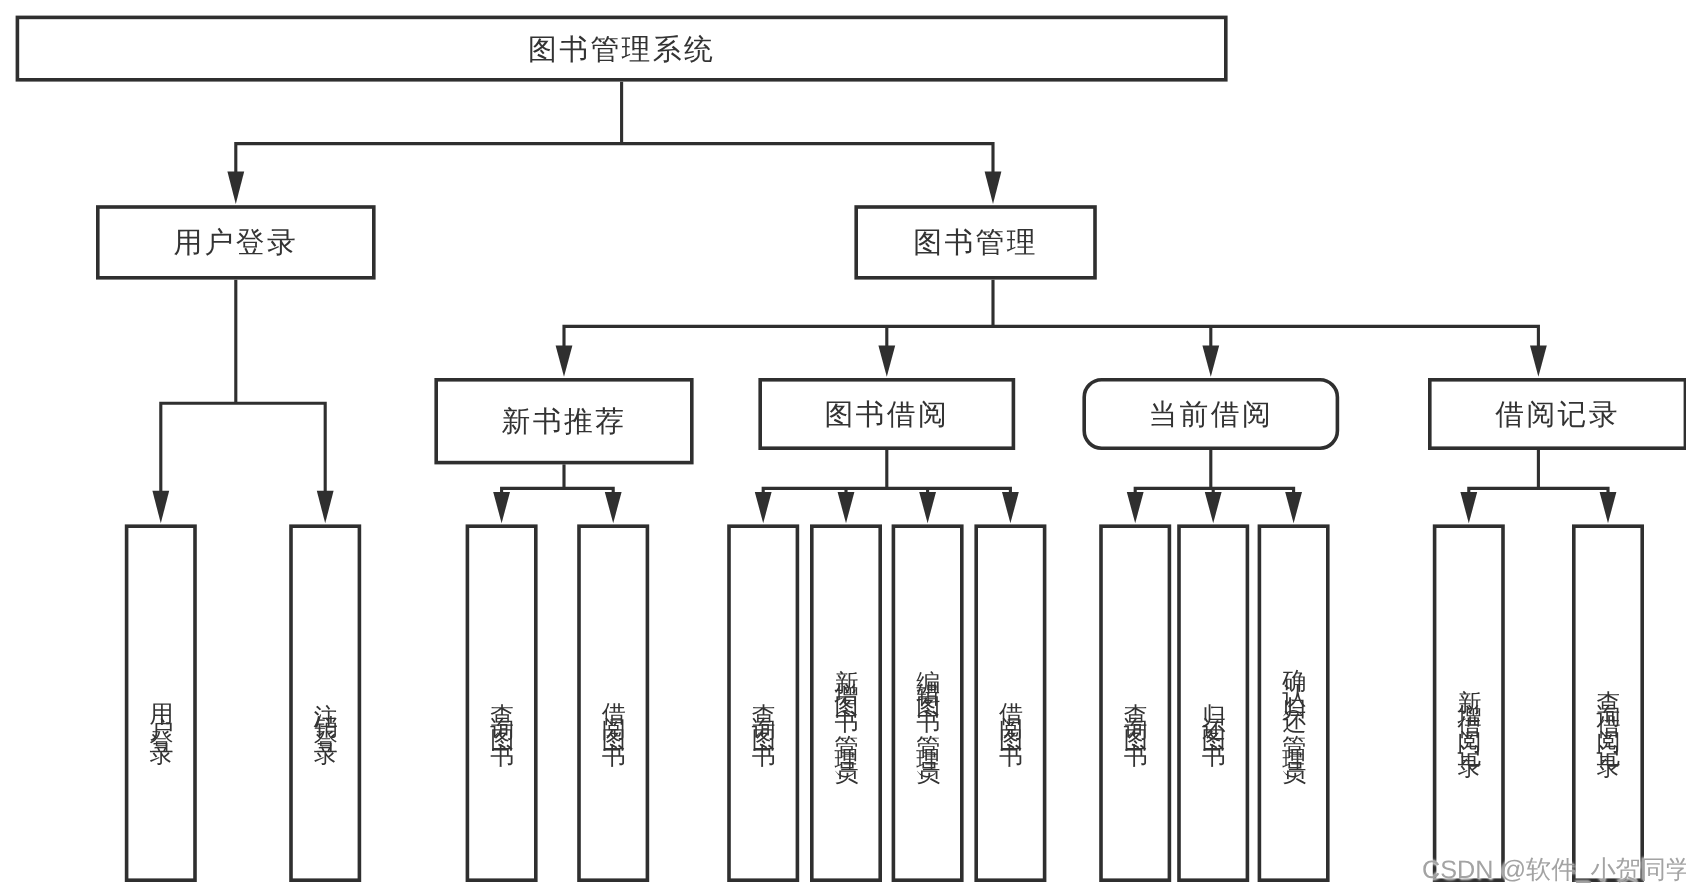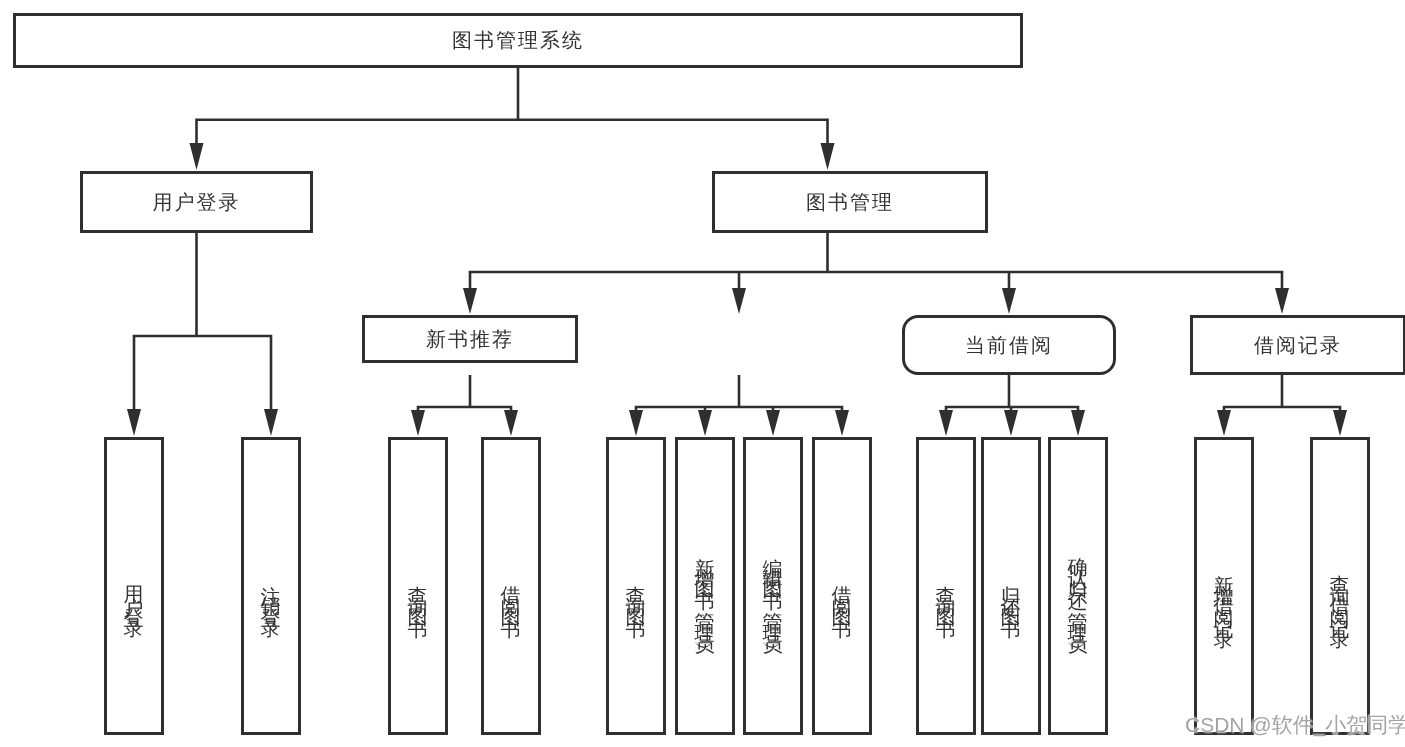--- a/index.html
+++ b/index.html
@@ -15,21 +15,21 @@
     background:#ffffff;
     border:3px solid #2f2f2f;
     box-sizing:border-box;
     display:flex;
     align-items:center;
     justify-content:center;
     color:#333333;
     z-index:2;
   }
   .h .lbl{
-    font-size:20px;
+    font-size:24px;
     letter-spacing:2px;
     white-space:nowrap;
   }
   .v .vlbl{
     writing-mode:vertical-rl;
     text-orientation:mixed;
     font-size:20px;
     letter-spacing:11px;
     margin-bottom:-11px;
     line-height:1;
@@ -117,26 +117,29 @@
     </g>
   </svg>
 
   <div class="node h" style="left:13px;top:13px;width:1010px;height:55px;">
     <span class="lbl">图书管理系统</span>
   </div>
 
   <div class="node h" style="left:80px;top:171px;width:233px;height:62px;">
     <span class="lbl">用户登录</span>
   </div>
-  <div class="node h" style="left:712px;top:171px;width:276px;height:62px;">
+  <div class="node h" style="left:712px;top:171px;width:202px;height:62px;">
     <span class="lbl">图书管理</span>
   </div>
 
-  <div class="node h" style="left:362px;top:315px;width:216px;height:48px;">
+  <div class="node h" style="left:362px;top:315px;width:216px;height:72px;">
     <span class="lbl">新书推荐</span>
+  </div>
+  <div class="node h" style="left:632px;top:315px;width:214px;height:60px;">
+    <span class="lbl">图书借阅</span>
   </div>
   <div class="node h" style="left:902px;top:315px;width:214px;height:60px;border-radius:16px;">
     <span class="lbl">当前借阅</span>
   </div>
   <div class="node h" style="left:1174px;top:315px;width:216px;height:60px;margin-left:16px;">
     <span class="lbl">借阅记录</span>
   </div>
 
   <div class="node v" style="left:104px;top:437px;width:60px;height:298px;">
     <span class="vlbl">用户登录</span>

